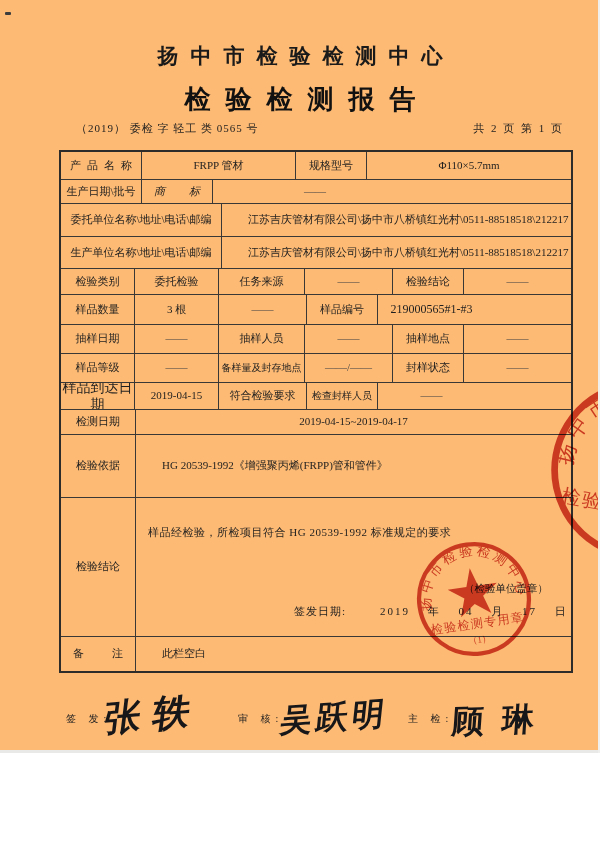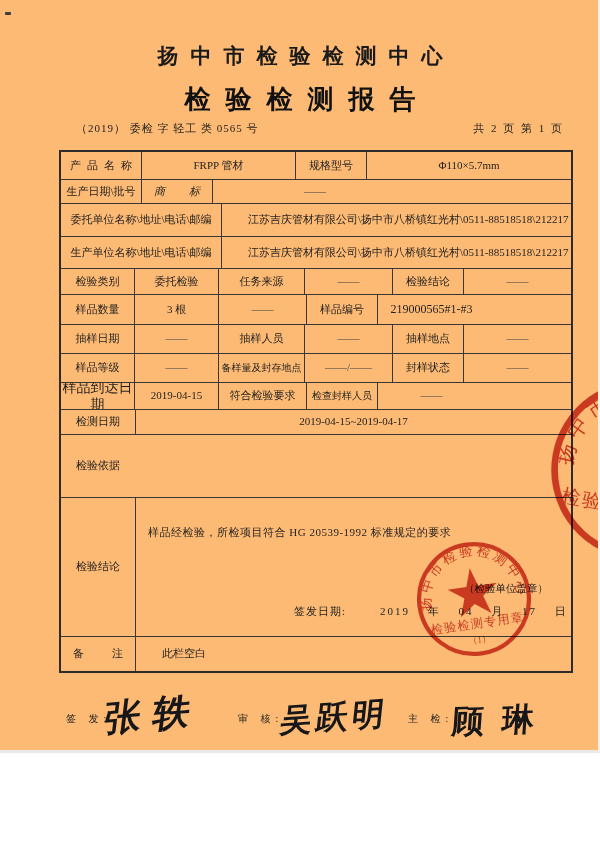--- a/index.html
+++ b/index.html
@@ -149,20 +149,21 @@
       <div class="c dash" style="width:108px">——</div>
     </div>
 
     <div class="row" style="height:25px">
       <div class="c" style="width:74px">检测日期</div>
       <div class="c" style="width:436px">2019-04-15~2019-04-17</div>
     </div>
 
     <div class="row" style="height:63px">
       <div class="c" style="width:74px">检验依据</div>
+      <div class="c left" style="width:436px">HG 20539-1992《增强聚丙烯(FRPP)管和管件》</div>
     </div>
 
     <div class="row" style="height:139px">
       <div class="c" style="width:74px">检验结论</div>
       <div class="c concl-val" style="width:436px">
         <div class="concl-text">样品经检验，所检项目符合 HG 20539-1992 标准规定的要求</div>
         <div class="seal-note">（检验单位盖章）</div>
         <div class="issue-line">
           <span class="dl">签发日期:</span><span class="dv">2019 年 04 月 17 日</span>
         </div>

